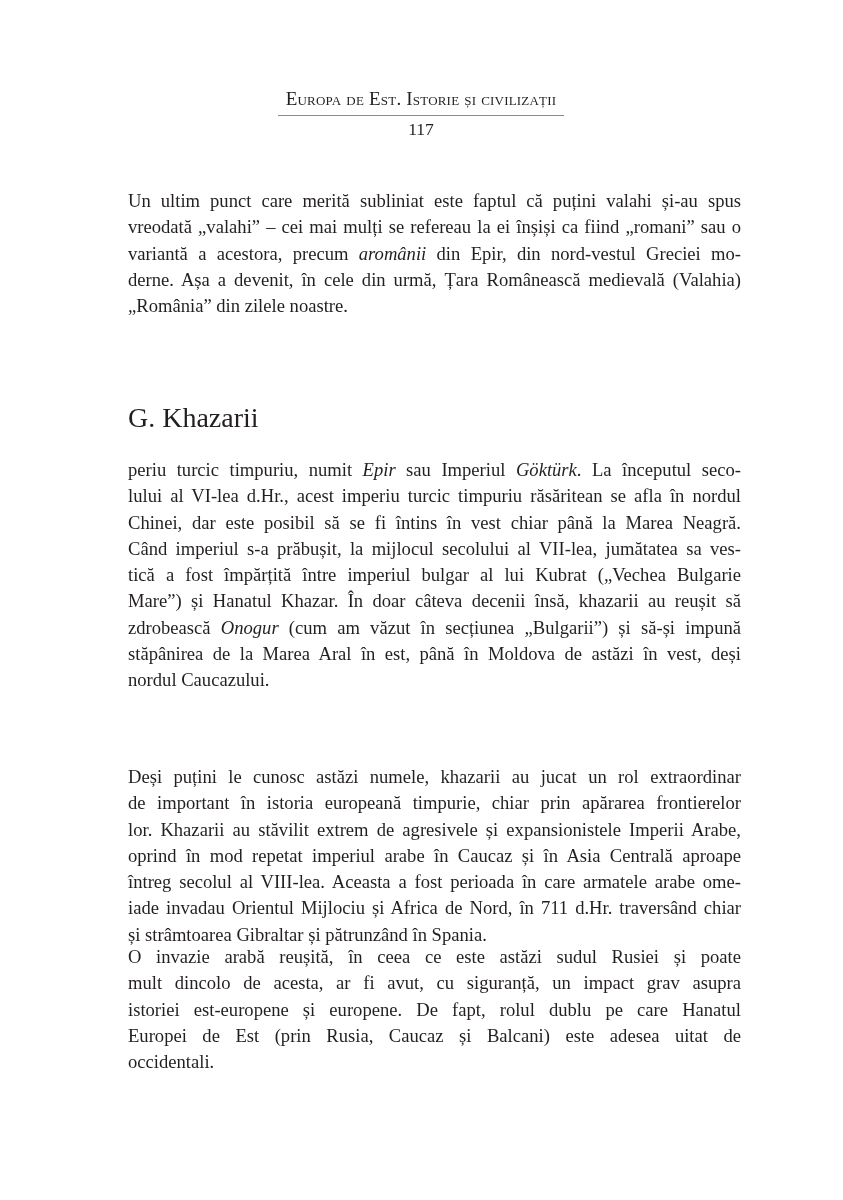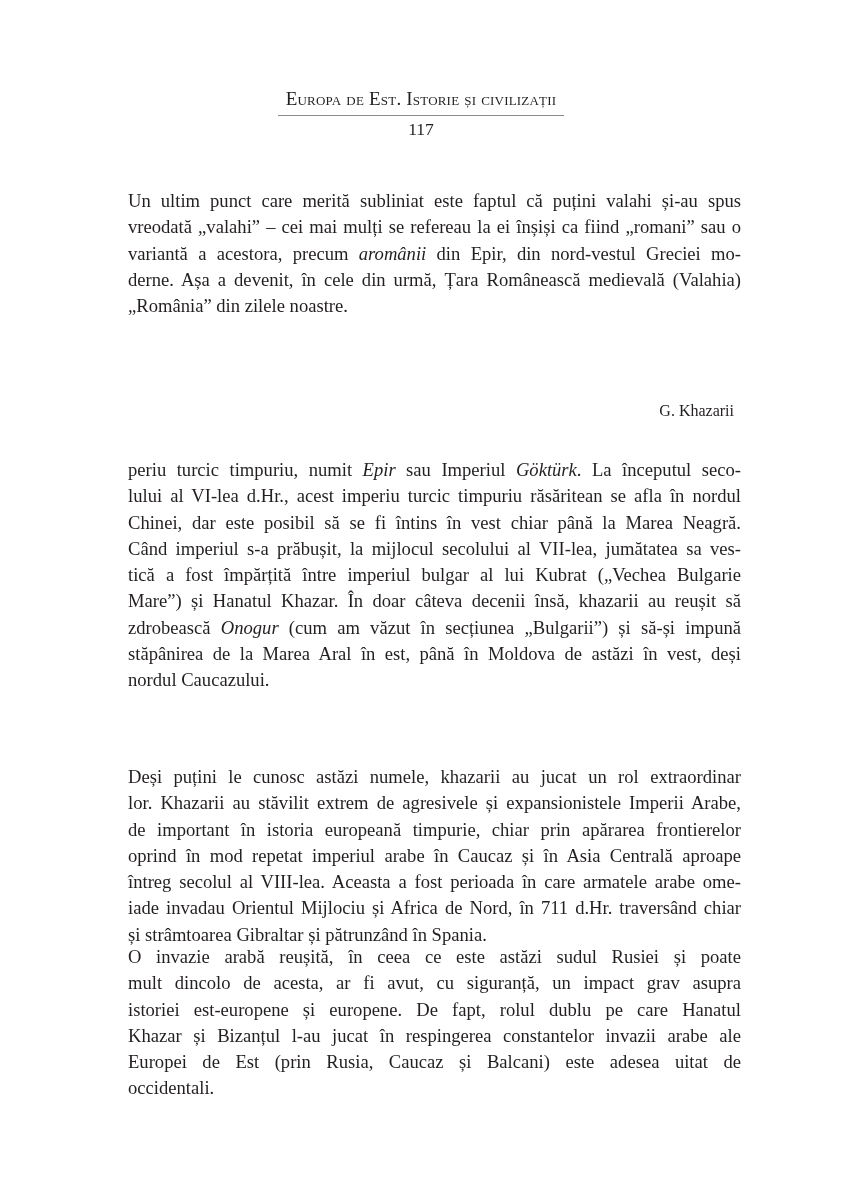--- a/index.html
+++ b/index.html
@@ -22,22 +22,22 @@
     }
     .text-block {
       position: absolute; left: 128px; width: 613px;
       font-size: 18.6px; line-height: 26.3px;
     }
     .line { display: block; text-align: justify; text-align-last: justify; white-space: nowrap; height: 26.3px; overflow: visible; }
     .line.last { text-align-last: left; }
     .p1 { top: 188px; }
     .p1 .line:first-child { padding-left: 0; }
     .section-heading {
-      position: absolute; left: 121px; width: 613px; top: 402px;
-      text-align: right; font-size: 16px;
+      position: absolute; left: 128px; width: 613px; top: 402px;
+      text-align: left; font-size: 28px;
     }
     .p2 { top: 457px; }
     .p3 { top: 764px; }
     .p4 { top: 944px; }
     i { font-style: italic; }
   </style>
 </head>
 <body>
 
 <div class="running-head">Europa de Est. Istorie și civilizații</div>
@@ -60,27 +60,26 @@
     <span class="line">Chinei, dar este posibil să se fi întins în vest chiar până la Marea Neagră.</span>
     <span class="line">Când imperiul s-a prăbușit, la mijlocul secolului al VII-lea, jumătatea sa ves-</span>
     <span class="line">tică a fost împărțită între imperiul bulgar al lui Kubrat („Vechea Bulgarie</span>
     <span class="line">Mare”) și Hanatul Khazar. În doar câteva decenii însă, khazarii au reușit să</span>
     <span class="line">zdrobească <i>Onogur</i> (cum am văzut în secțiunea „Bulgarii”) și să-și impună</span>
     <span class="line">stăpânirea de la Marea Aral în est, până în Moldova de astăzi în vest, deși</span>
     <span class="line last">nordul Caucazului.</span>
   </div>
 <div class="text-block p3">
     <span class="line" style="padding-left: 0px;">Deși puțini le cunosc astăzi numele, khazarii au jucat un rol extraordinar</span>
+    <span class="line">de important în istoria europeană timpurie, chiar prin apărarea frontierelor</span>
     <span class="line">lor. Khazarii au stăvilit extrem de agresivele și expansionistele Imperii Arabe,</span>
-    <span class="line">de important în istoria europeană timpurie, chiar prin apărarea frontierelor</span>
     <span class="line">oprind în mod repetat imperiul arabe în Caucaz și în Asia Centrală aproape</span>
     <span class="line">întreg secolul al VIII-lea. Aceasta a fost perioada în care armatele arabe ome-</span>
     <span class="line">iade invadau Orientul Mijlociu și Africa de Nord, în 711 d.Hr. traversând chiar</span>
     <span class="line last">și strâmtoarea Gibraltar și pătrunzând în Spania.</span>
   </div>
 <div class="text-block p4">
     <span class="line" style="padding-left: 0px;">O invazie arabă reușită, în ceea ce este astăzi sudul Rusiei și poate</span>
     <span class="line">mult dincolo de acesta, ar fi avut, cu siguranță, un impact grav asupra</span>
     <span class="line">istoriei est-europene și europene. De fapt, rolul dublu pe care Hanatul</span>
-    <span class="line">Khazar și Bizanțul l-au jucat în respingerea constantelor invazii arabe ale</span>
     <span class="line">Europei de Est (prin Rusia, Caucaz și Balcani) este adesea uitat de</span>
     <span class="line last">occidentali.</span>
   </div>
 
 </body></html>

